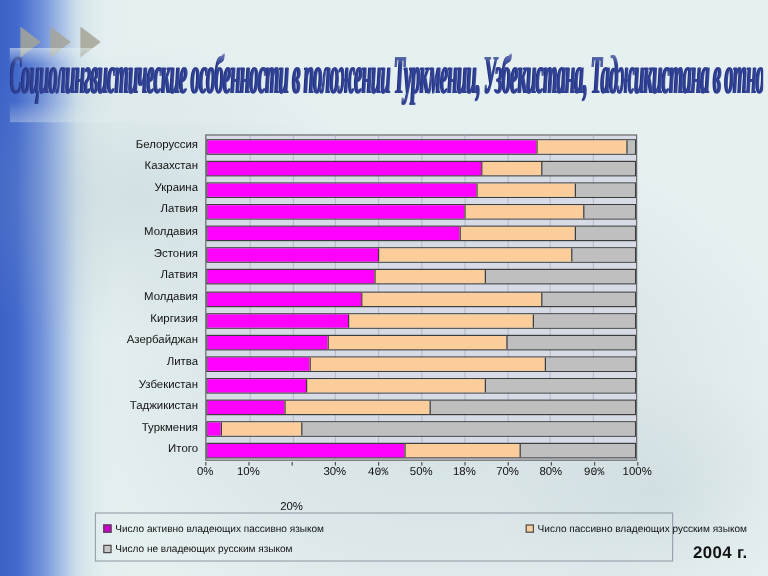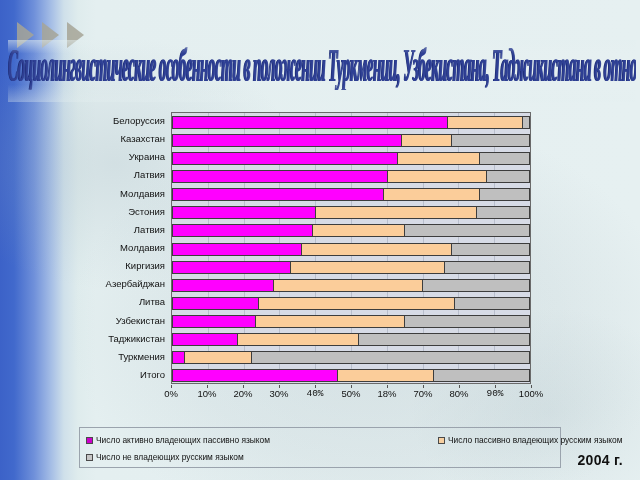--- a/index.html
+++ b/index.html
@@ -275,21 +275,21 @@
             <div class="seg s2" title="Число пассивно владеющих русским языком: 27%" style="width: 27%; background: rgb(251, 205, 154);"></div>
             <div class="seg s3" title="Число не владеющих русским языком: 27%" style="width: 27%; background: rgb(191, 191, 191);"></div>
           </div>
         </div>
       </div>
     <div class="xaxis" id="xaxis">
         <div class="xlab" style="left: 0%;">0%</div>
         <div class="tickmark" style="left: 0%; top: 0px;"></div>
         <div class="xlab" style="left: 10%;">10%</div>
         <div class="tickmark" style="left: 10%; top: 0px;"></div>
-        <div class="xlab" style="left: 20%;">20%</div>
+        <div class="xlab" style="left: 20%; margin-top: 29px;">20%</div>
         <div class="tickmark" style="left: 20%; top: 0px;"></div>
         <div class="xlab" style="left: 30%;">30%</div>
         <div class="tickmark" style="left: 30%; top: 0px;"></div>
         <div class="xlab" style="left: 40%; font-family: Liberation Mono, monospace;">40%</div>
         <div class="tickmark" style="left: 40%; top: 0px;"></div>
         <div class="xlab" style="left: 50%;">50%</div>
         <div class="tickmark" style="left: 50%; top: 0px;"></div>
         <div class="xlab" style="left: 60%;">18%</div>
         <div class="tickmark" style="left: 60%; top: 0px;"></div>
         <div class="xlab" style="left: 70%;">70%</div>

